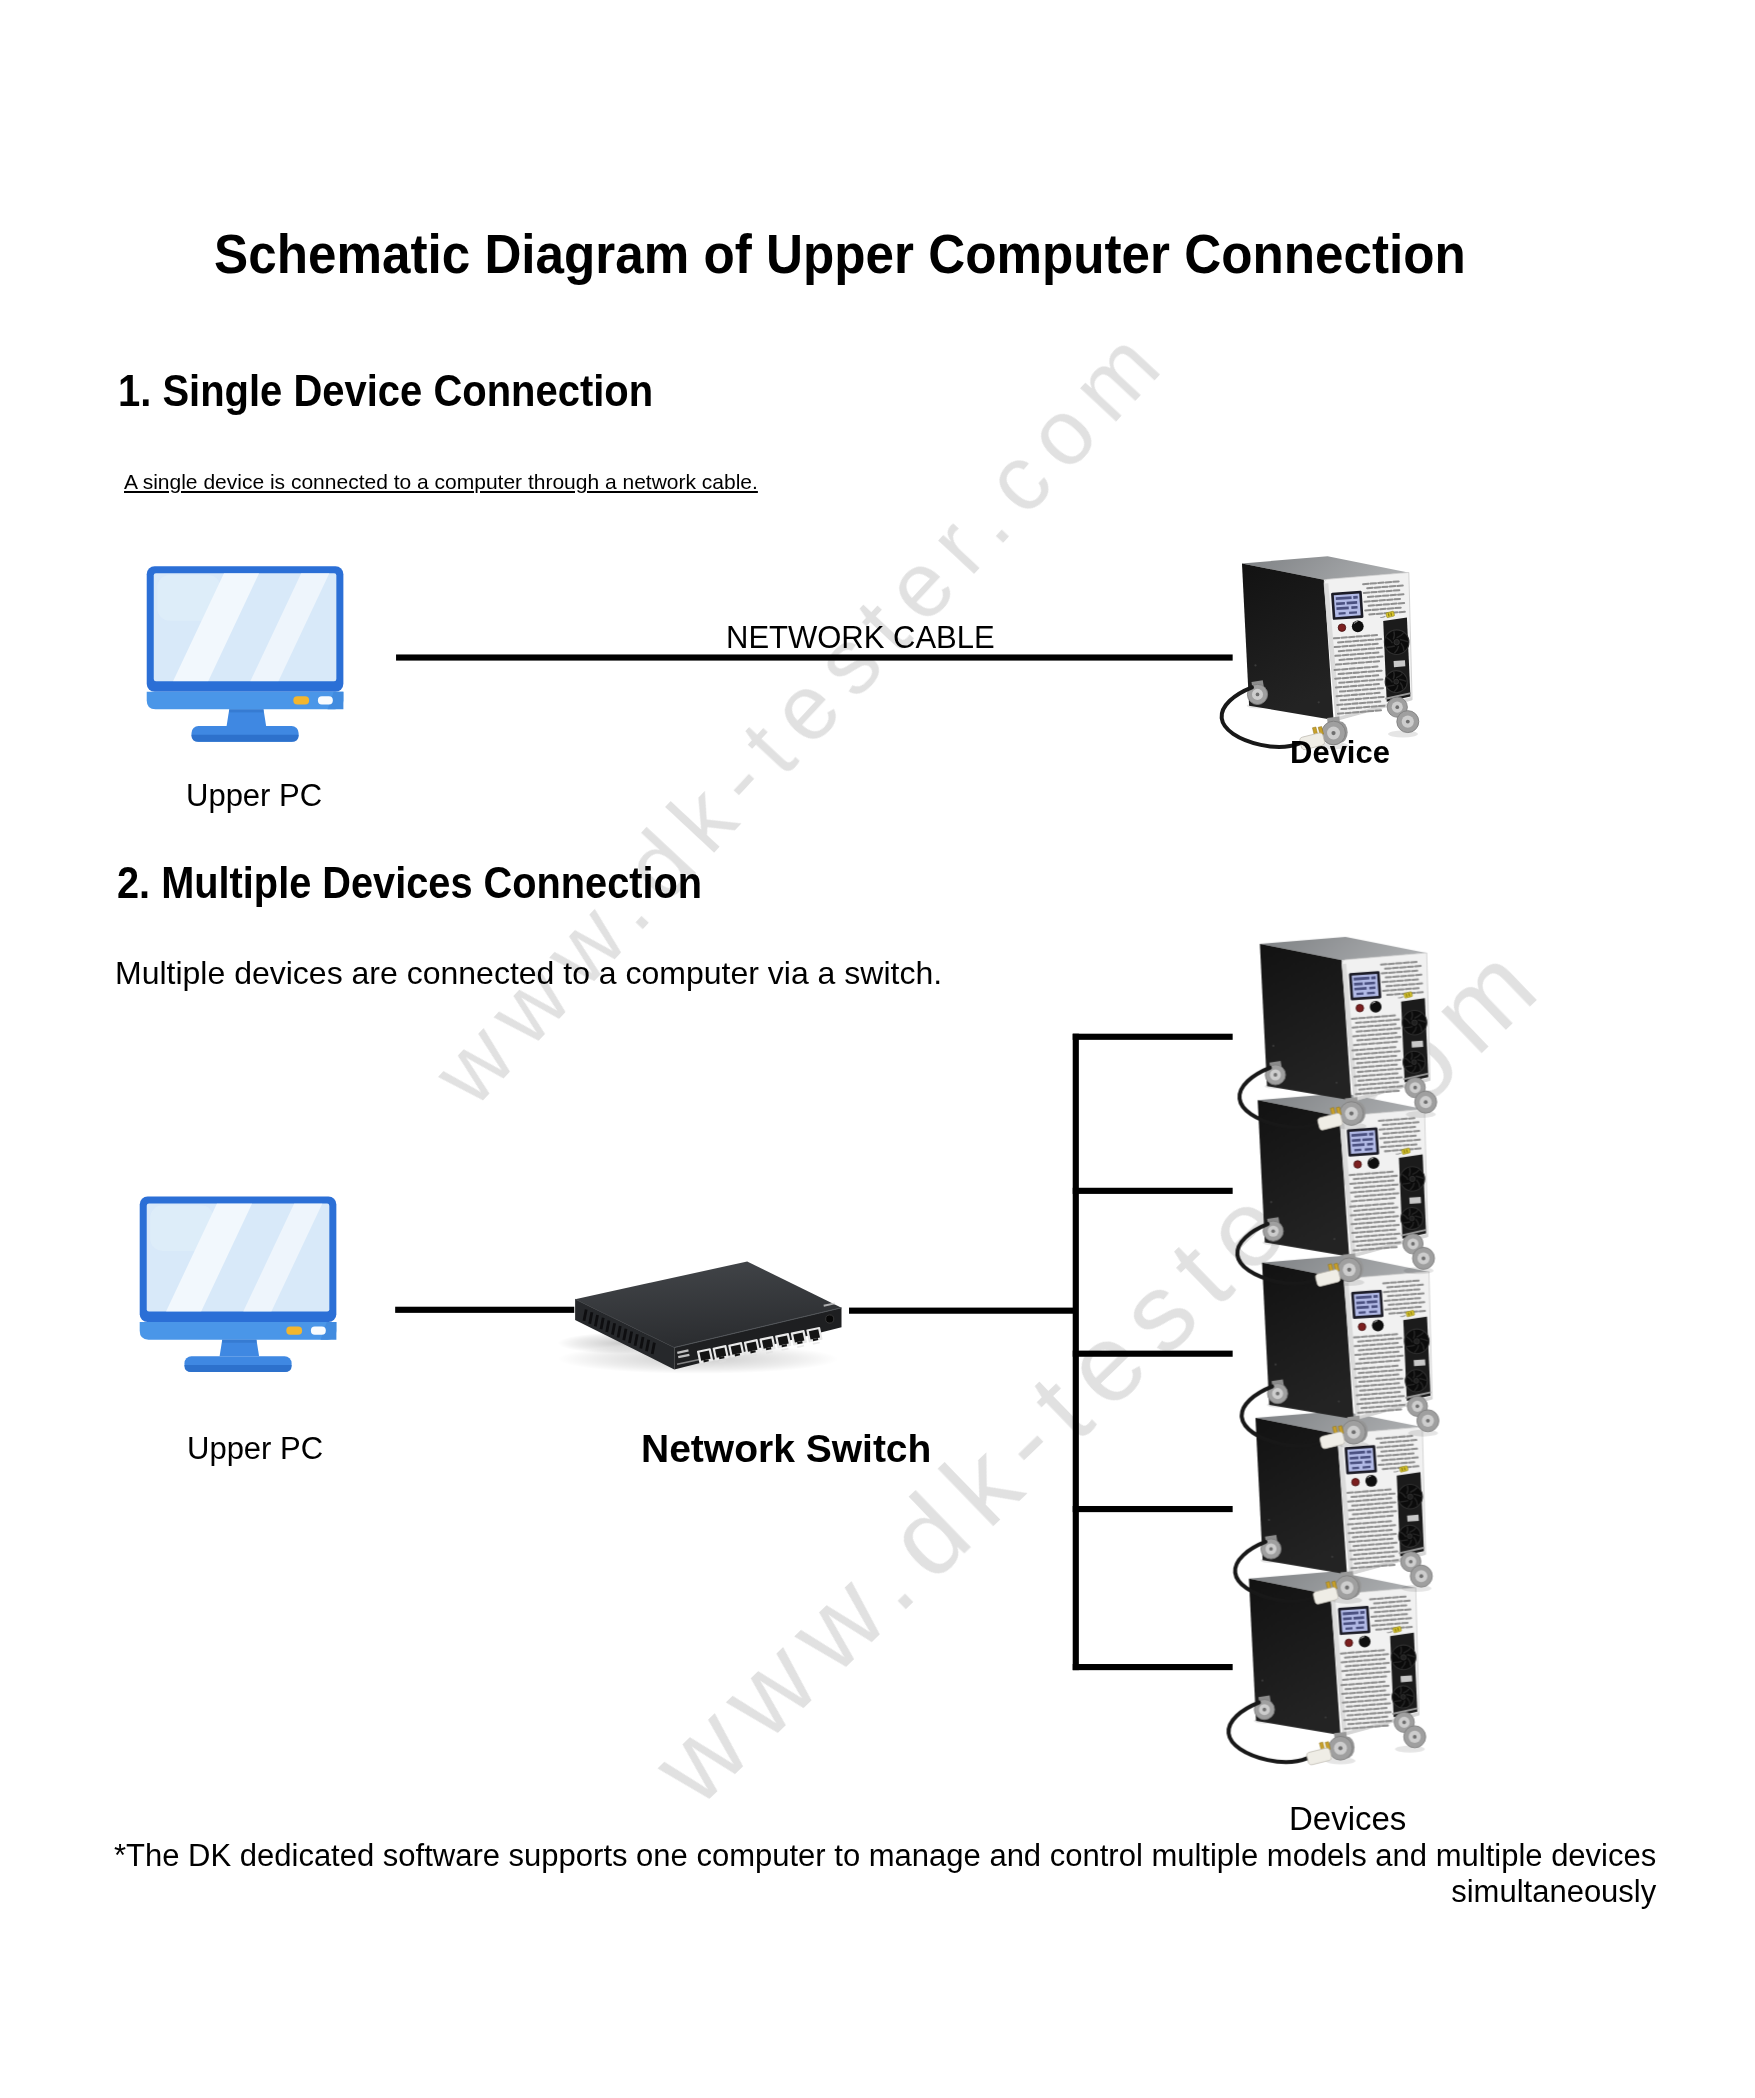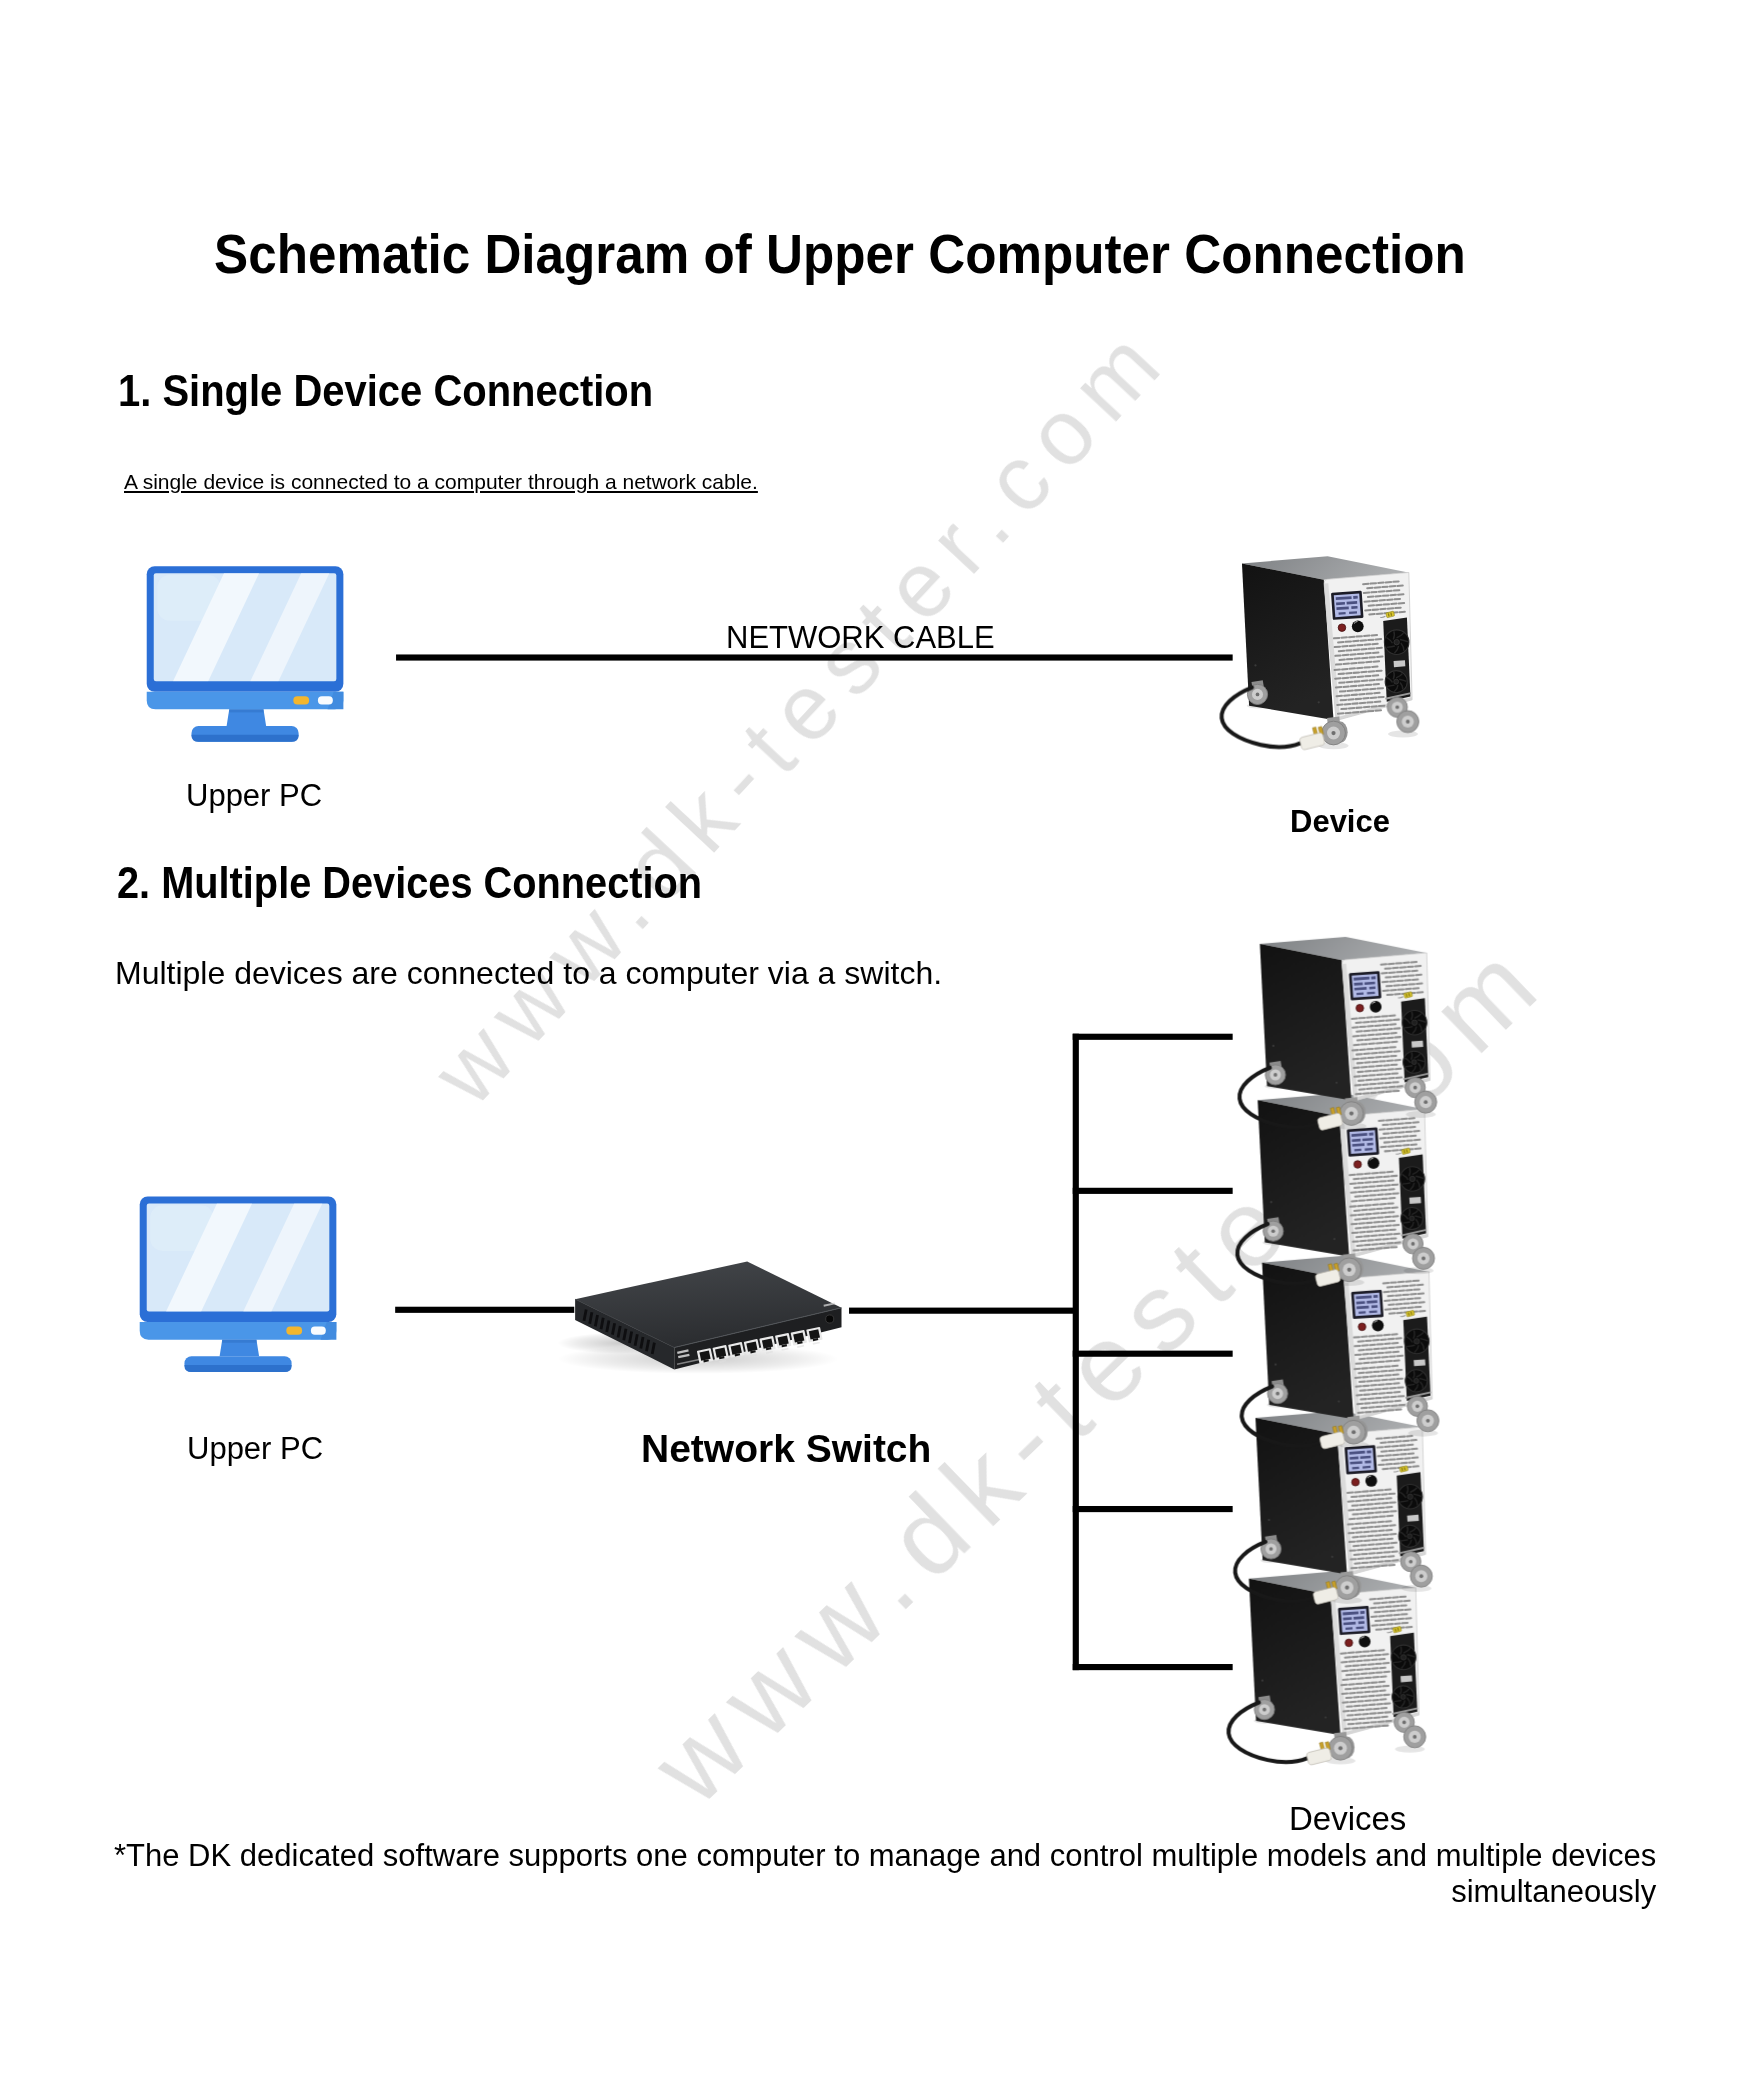--- a/index.html
+++ b/index.html
@@ -212,20 +212,20 @@
     <use href="#dev" transform="translate(1424.9,1424.3)"></use>
     <use href="#dev" transform="translate(1419.9,1239.3)"></use>
     <use href="#dev" transform="translate(1422.4,1061.3)"></use>
     <use href="#dev" transform="translate(1402,628)"></use>
 </svg>
 <div class="t" style="left:214px;top:227px;font-size:55px;line-height:55px;font-weight:bold;transform:scaleX(0.931);transform-origin:0 0;">Schematic Diagram of Upper Computer Connection</div>
 <div class="t" style="left:118px;top:368px;font-size:45px;line-height:45px;font-weight:bold;transform:scaleX(0.888);transform-origin:0 0;">1. Single Device Connection</div>
 <div class="t" style="left:124px;top:466px;font-size:21px;line-height:31px;text-decoration:underline;">A single device is connected to a computer through a network cable.</div>
 <div class="t" style="left:726px;top:622px;font-size:31px;line-height:31px;">NETWORK CABLE</div>
 <div class="t" style="left:186px;top:780px;font-size:31px;line-height:31px;">Upper PC</div>
-<div class="t" style="left:1290px;top:806px;font-size:31px;line-height:31px;font-weight:bold;">Device</div>
+<div class="t" style="left:1290px;top:737px;font-size:31px;line-height:31px;font-weight:bold;">Device</div>
 <div class="t" style="left:117px;top:860px;font-size:45px;line-height:45px;font-weight:bold;transform:scaleX(0.883);transform-origin:0 0;">2. Multiple Devices Connection</div>
 <div class="t" style="left:115px;top:958px;font-size:32px;line-height:31px;">Multiple devices are connected to a computer via a switch.</div>
 <div class="t" style="left:187px;top:1433px;font-size:31px;line-height:31px;">Upper PC</div>
 <div class="t" style="left:641px;top:1433px;font-size:39px;line-height:31px;font-weight:bold;">Network Switch</div>
 <div class="t" style="left:1289px;top:1802px;font-size:33px;line-height:33px;">Devices</div>
 <div class="t" style="left:114px;top:1838px;font-size:31px;line-height:36px;text-align:right;">*The DK dedicated software supports one computer to manage and control multiple models and multiple devices<br>simultaneously</div>
 
 
 </body></html>

